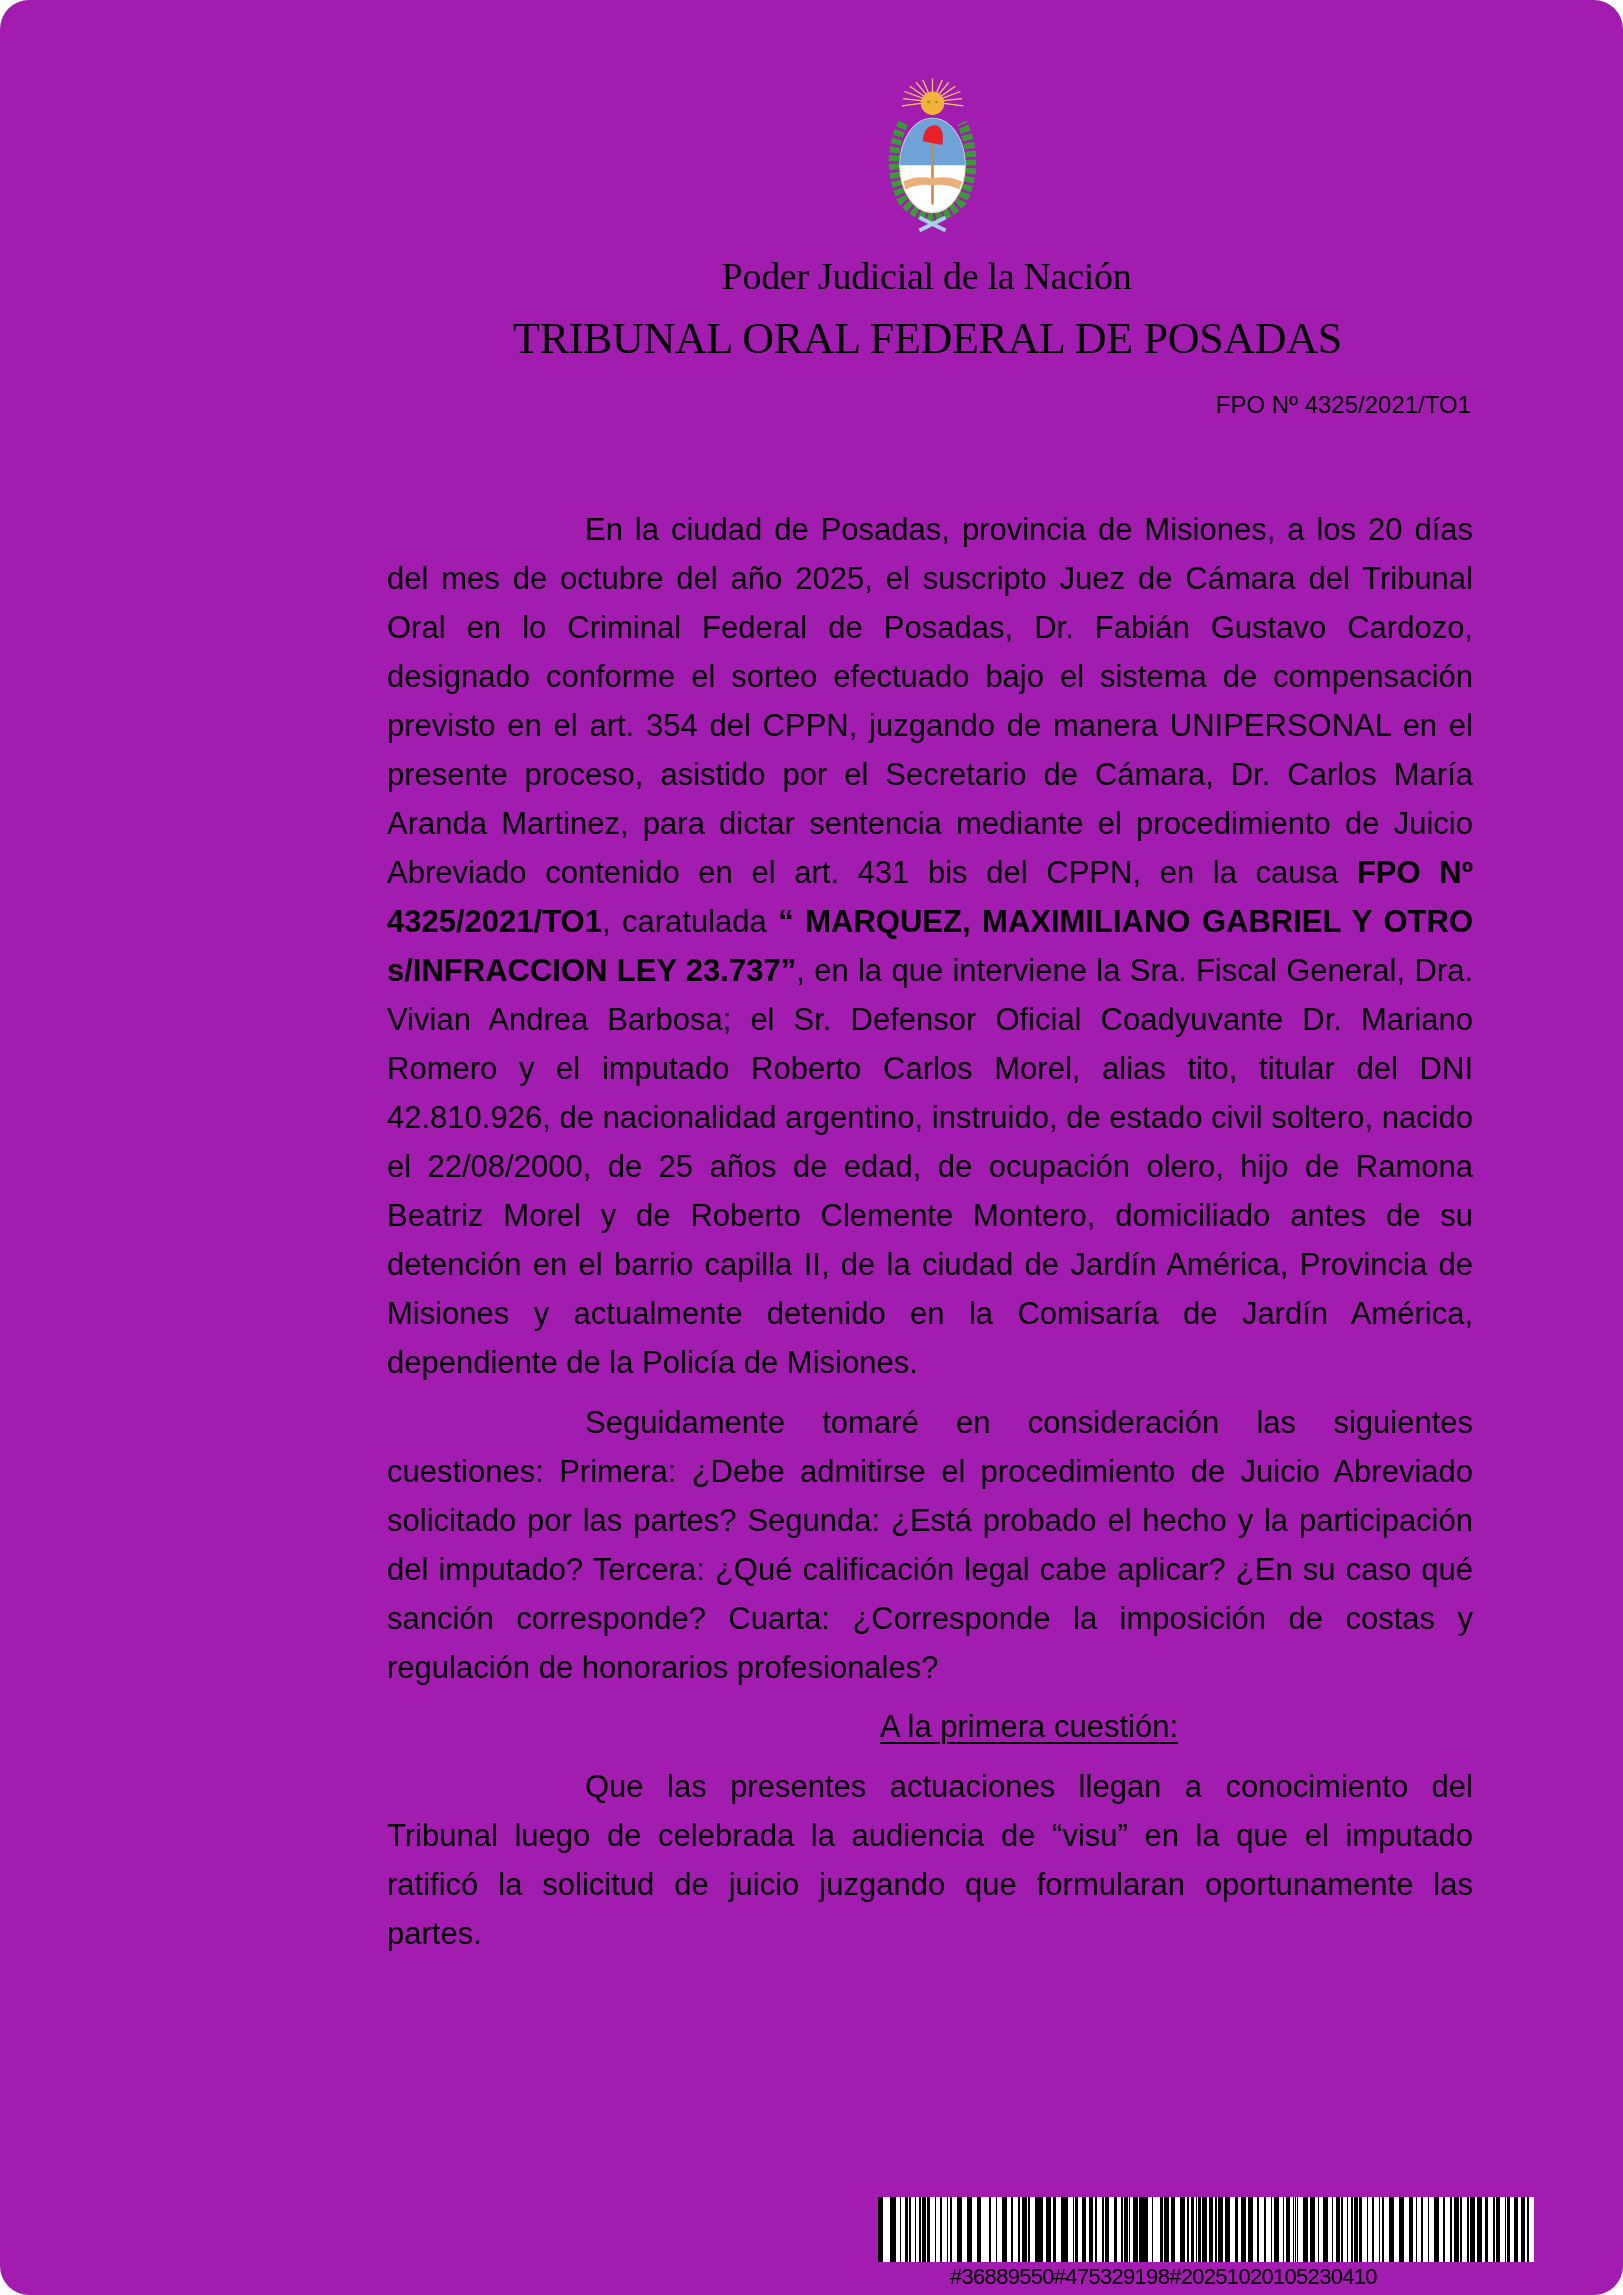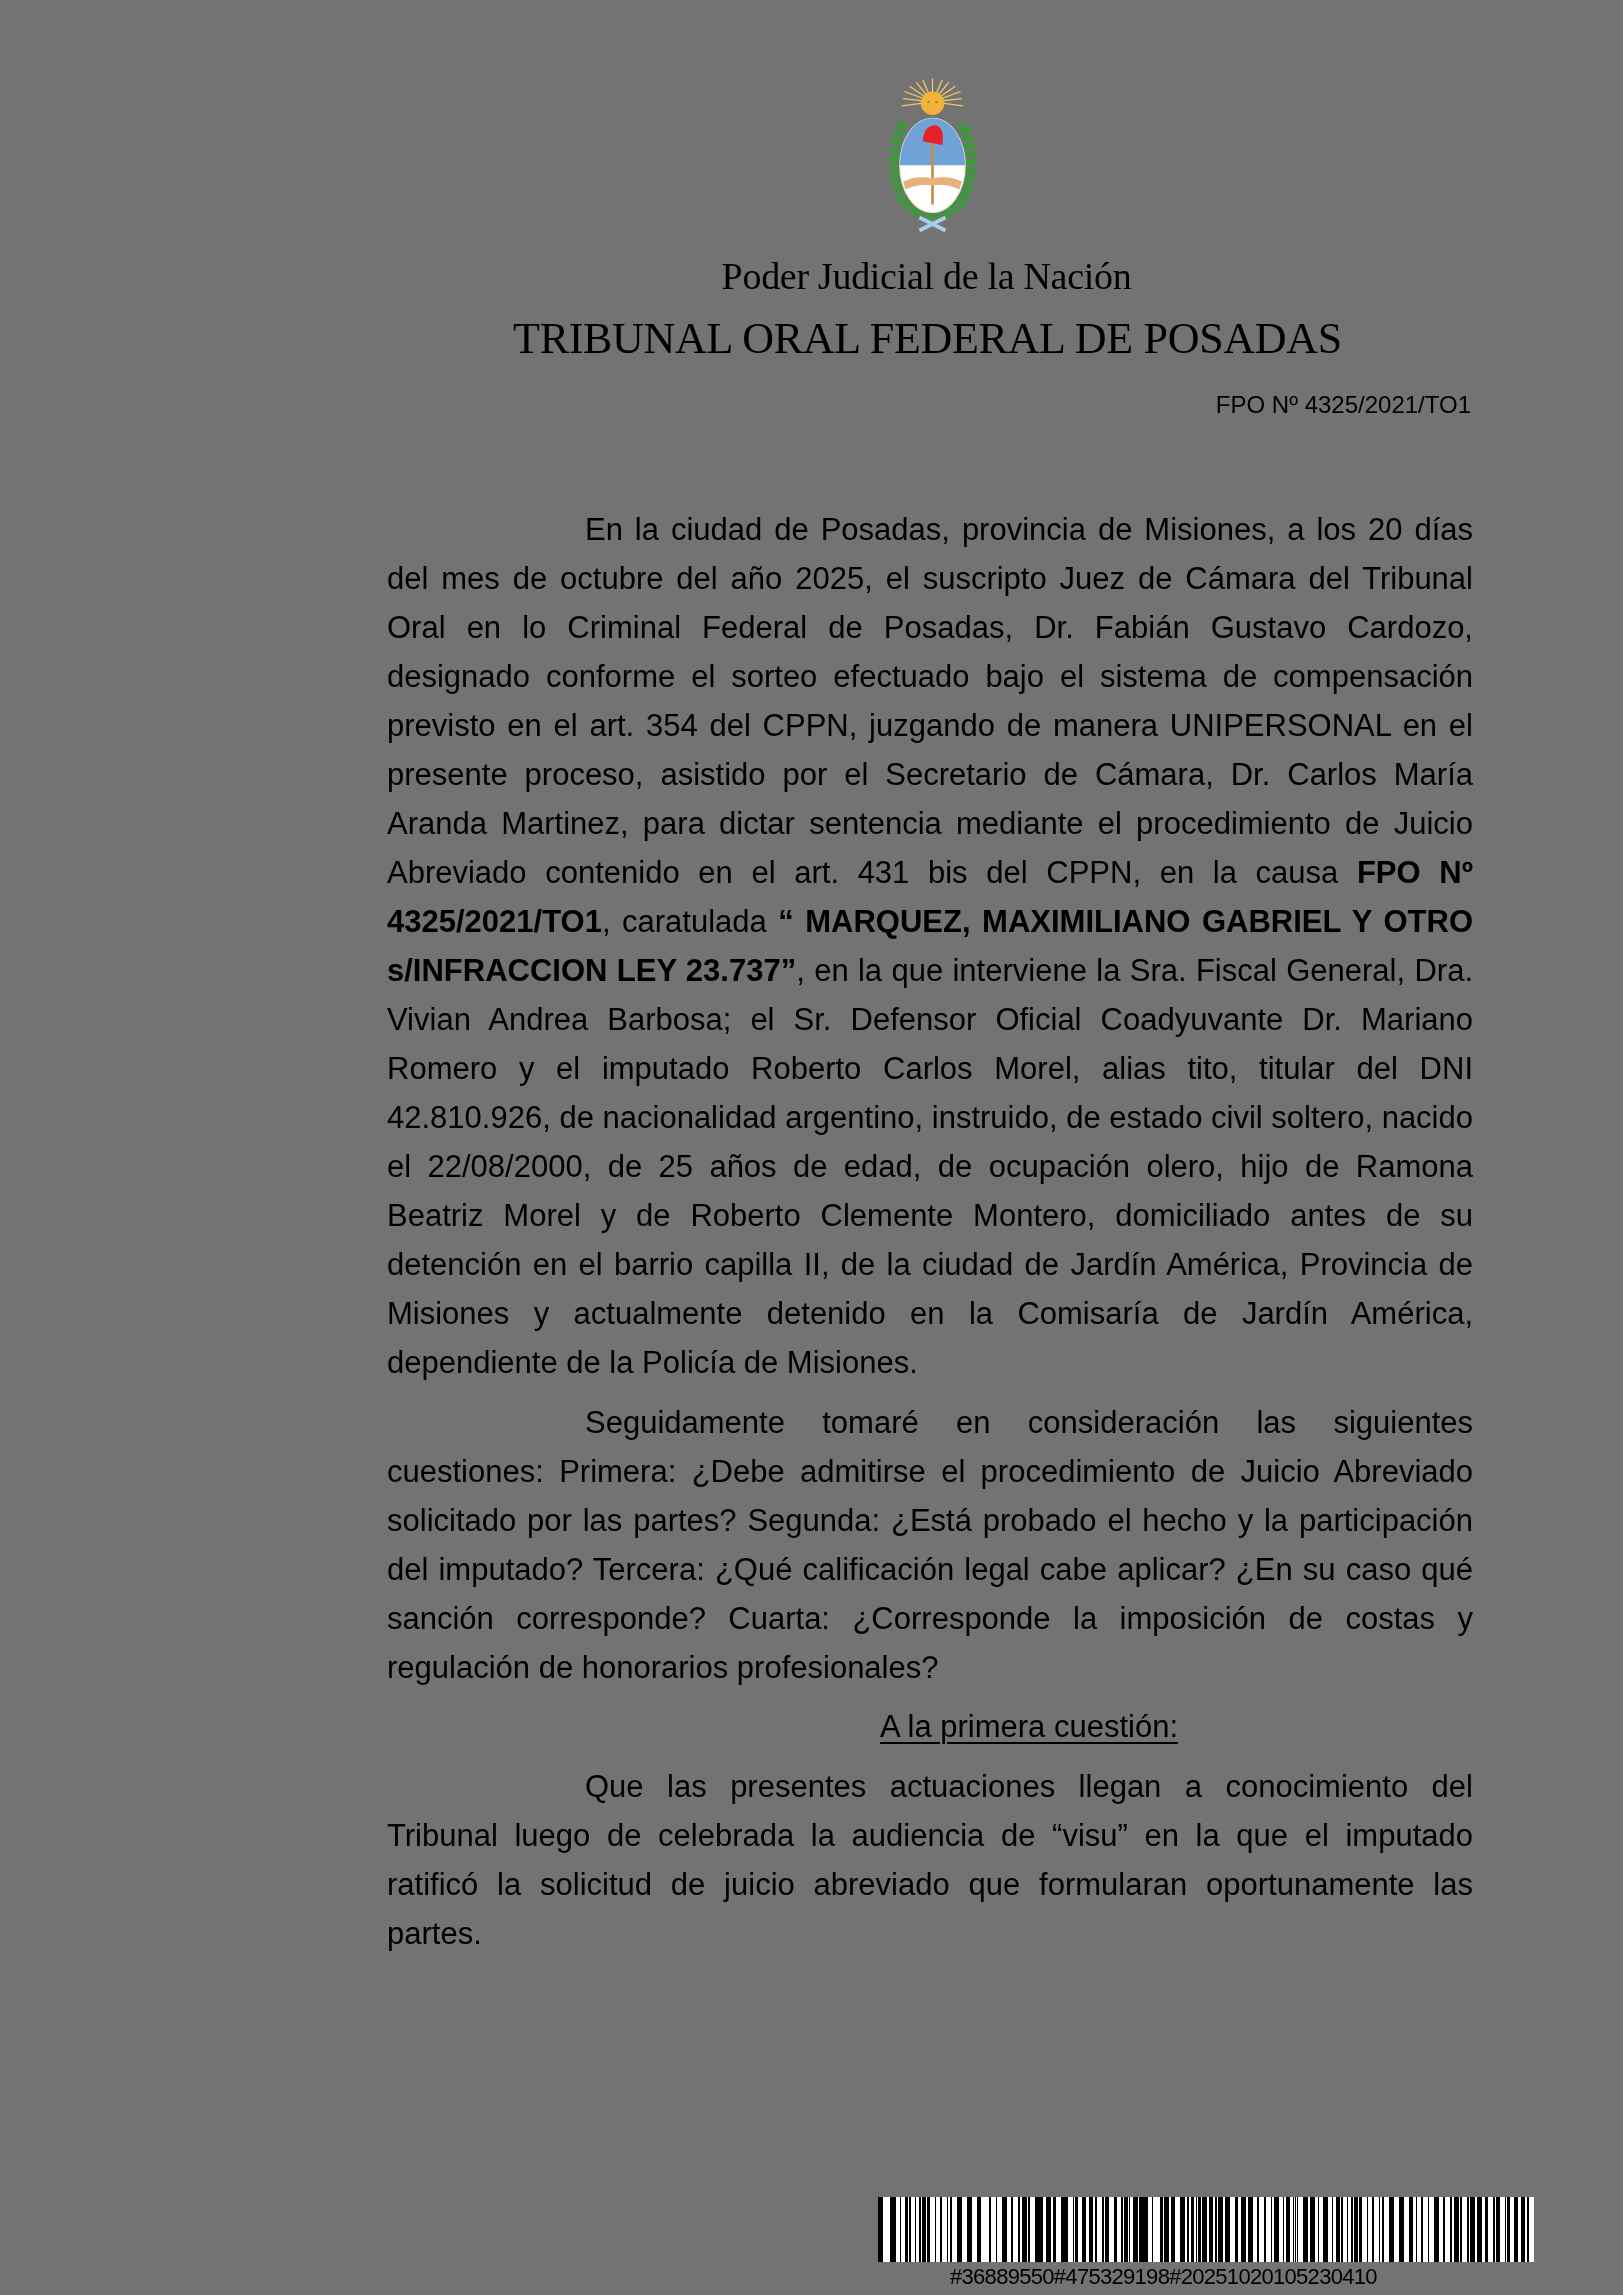--- a/index.html
+++ b/index.html
@@ -1,17 +1,17 @@
 <!DOCTYPE html>
 <html style="font-size:10.5px"><head>
 <meta charset="utf-8">
 <style>
   html, body { margin: 0; padding: 0; background: #ffffff; }
   body { width: 1623px; height: 2295px; position: relative; overflow: hidden; color: #000; }
-  .page { position: absolute; left: 0; top: 0; width: 1623px; height: 2295px; background: #737373; }
+  .page { position: absolute; left: 0; top: 0; width: 1623px; height: 2295px; background: #a21caf; border-radius: 29px; }
 
   .coat { position: absolute; left: 877px; top: 77px; width: 111px; height: 157px; }
 
   .hdr1 { position: absolute; left: 0; width: 1623px; top: 254px; text-align: center;
           font-family: "Liberation Serif", serif; font-size: 38px; letter-spacing: -0.3px; }
   .hdr1 span { position: relative; left: 115px; }
   .hdr2 { position: absolute; left: 0; width: 1623px; top: 313px; text-align: center;
           font-family: "Liberation Serif", serif; font-size: 44px; letter-spacing: -0.3px; }
   .hdr2 span { position: relative; left: 116px; }
   .case-ref { position: absolute; right: 152px; top: 391px;
@@ -69,21 +69,21 @@
   </svg>
 
   <div class="hdr1"><span>Poder Judicial de la Nación</span></div>
   <div class="hdr2"><span>TRIBUNAL ORAL FEDERAL DE POSADAS</span></div>
   <div class="case-ref">FPO Nº 4325/2021/TO1</div>
 
   <div class="body">
     <p><span>En la ciudad de Posadas, provincia de Misiones, a los 20 días del mes de octubre del año 2025, el suscripto Juez de Cámara del Tribunal Oral en lo Criminal Federal de Posadas, Dr. Fabián Gustavo Cardozo, designado conforme el sorteo efectuado bajo el sistema de compensación previsto en el art. 354 del CPPN, juzgando de manera UNIPERSONAL en el presente proceso, asistido por el Secretario de Cámara, Dr. Carlos María Aranda Martinez, para dictar sentencia mediante el procedimiento de Juicio Abreviado contenido en el art. 431 bis del CPPN, en la causa </span><b>FPO Nº 4325/2021/TO1</b><span>, caratulada </span><b>“ MARQUEZ, MAXIMILIANO GABRIEL Y OTRO s/INFRACCION LEY 23.737”</b><span>, en la que interviene la Sra. Fiscal General, Dra. Vivian Andrea Barbosa; el Sr. Defensor Oficial Coadyuvante Dr. Mariano Romero y el imputado Roberto Carlos Morel,  alias tito, titular del DNI 42.810.926, de nacionalidad argentino, instruido, de estado civil soltero, nacido el 22/08/2000, de 25 años de edad, de ocupación olero, hijo de Ramona Beatriz Morel y de Roberto Clemente Montero, domiciliado antes de su detención en el barrio capilla II, de la ciudad de Jardín América, Provincia de Misiones y actualmente detenido en la Comisaría de Jardín América, dependiente de la Policía de Misiones.</span></p>
     <p>Seguidamente tomaré en consideración las siguientes cuestiones: Primera: ¿Debe admitirse el procedimiento de Juicio Abreviado solicitado por las partes? Segunda: ¿Está probado el hecho y la participación del imputado? Tercera: ¿Qué calificación legal cabe aplicar? ¿En su caso qué sanción corresponde? Cuarta: ¿Corresponde la imposición de costas y regulación de honorarios profesionales?</p>
     <p class="heading"><span>A la primera cuestión:</span></p>
-    <p>Que las presentes actuaciones llegan a conocimiento del Tribunal luego de celebrada la audiencia de “visu” en la que el imputado ratificó la solicitud de juicio abreviado que formularan oportunamente las partes.</p>
+    <p>Que las presentes actuaciones llegan a conocimiento del Tribunal luego de celebrada la audiencia de “visu” en la que el imputado ratificó la solicitud de juicio juzgando que formularan oportunamente las partes.</p>
   </div>
 
   <div class="barcode" id="barcode">
       <i style="width: 5px; background: rgb(0, 0, 0);"></i>
       <i style="width: 3.6px; background: rgb(255, 255, 255);"></i>
       <i style="width: 0.9px; background: rgb(0, 0, 0);"></i>
       <i style="width: 2.2px; background: rgb(255, 255, 255);"></i>
       <i style="width: 0.9px; background: rgb(0, 0, 0);"></i>
       <i style="width: 0.9px; background: rgb(255, 255, 255);"></i>
       <i style="width: 5px; background: rgb(0, 0, 0);"></i>

